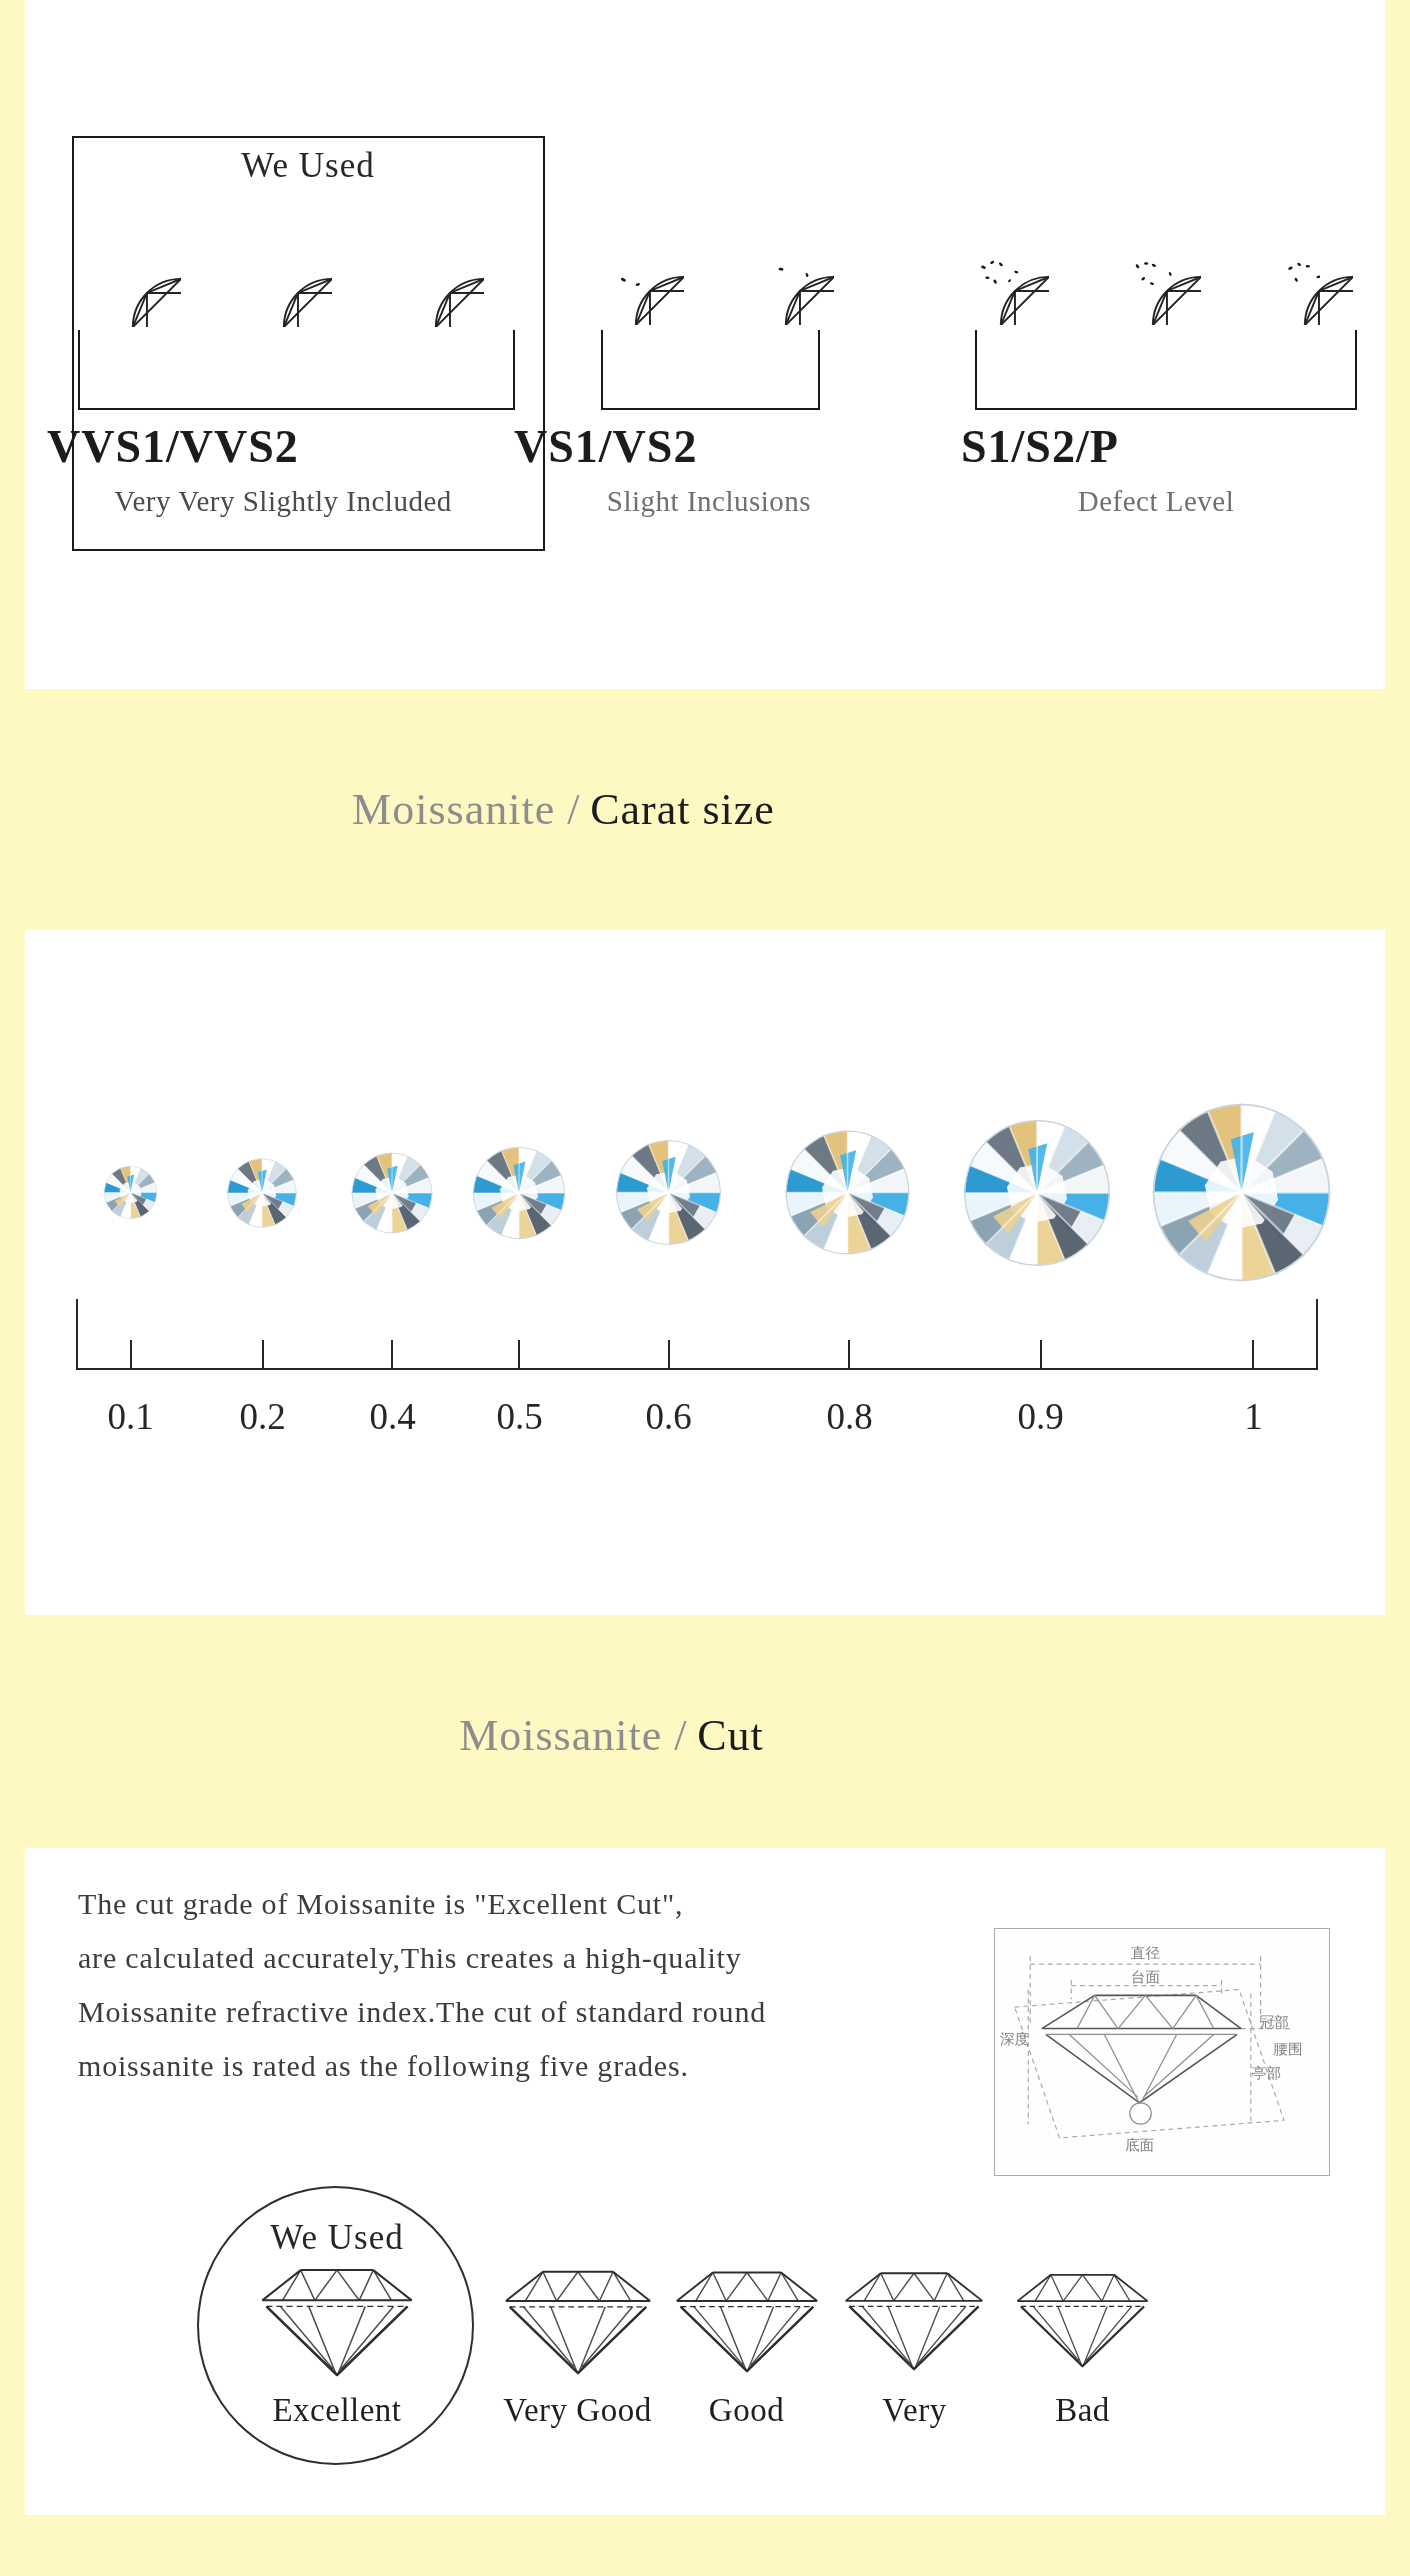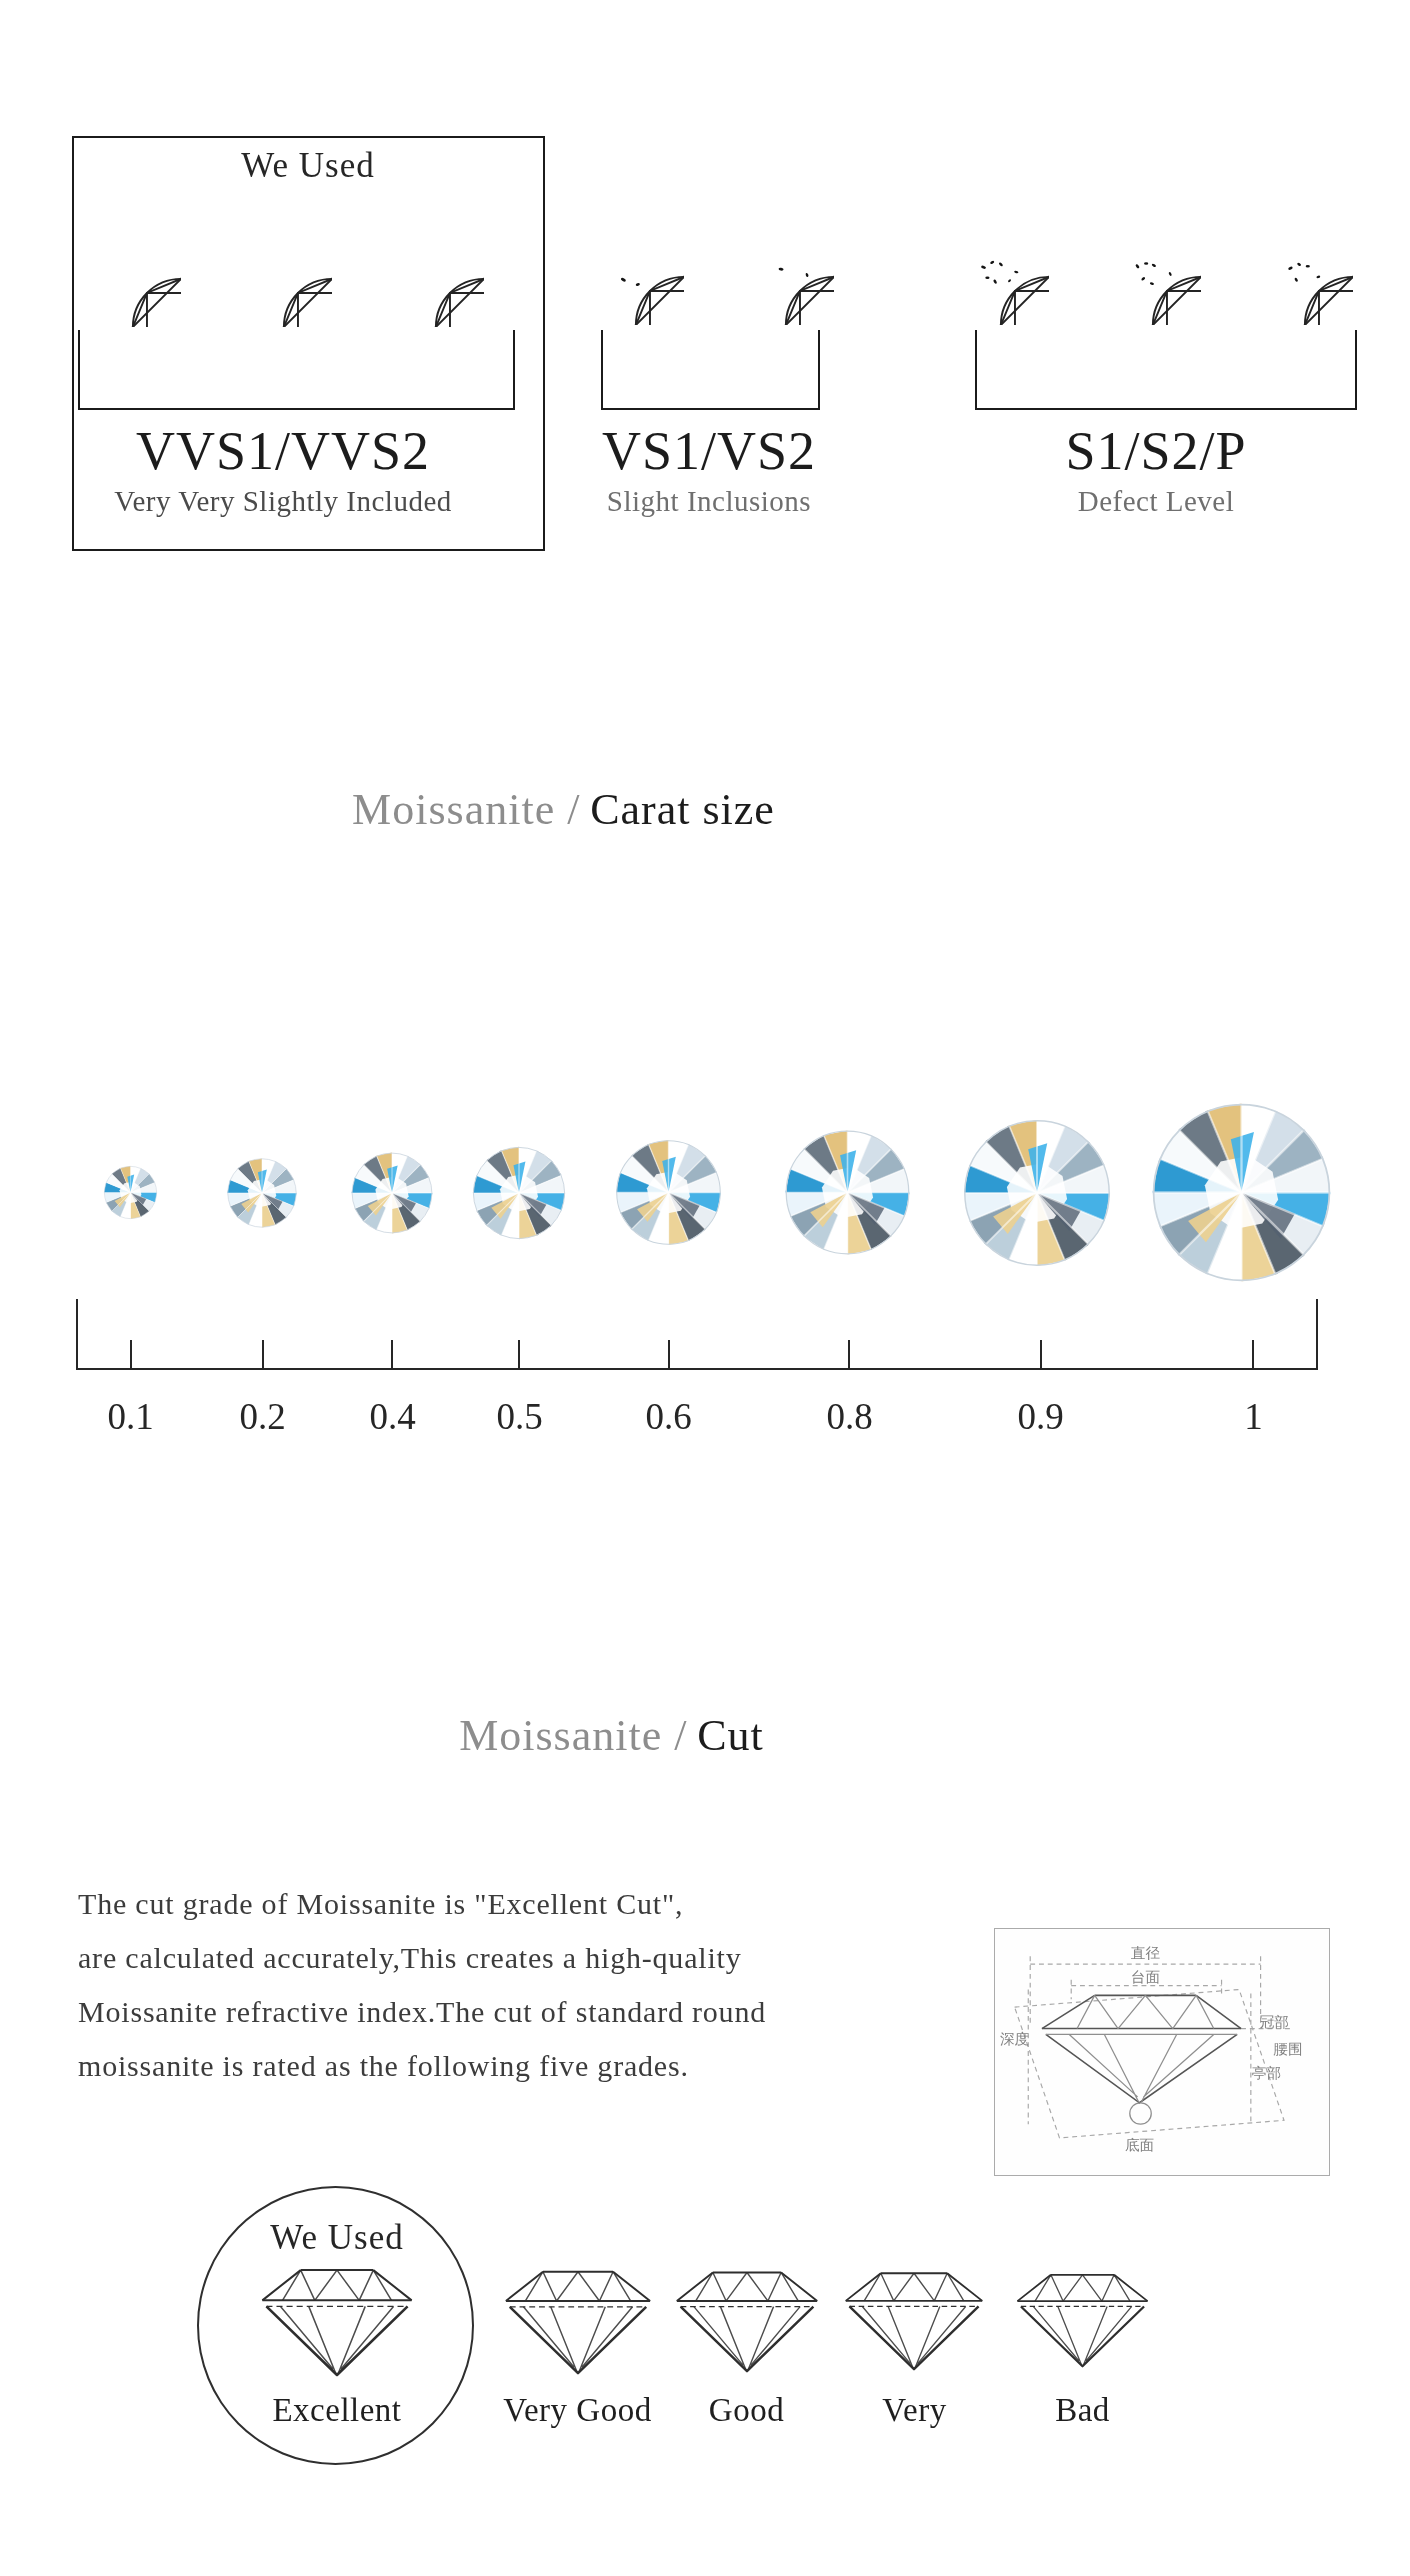--- a/index.html
+++ b/index.html
@@ -1,18 +1,18 @@
 <!DOCTYPE html>
 <html><head>
 <meta charset="utf-8">
 <style>
   html,body{margin:0;padding:0;background:#d8d8d8;}
   .page{
     position:relative;width:1411px;height:2576px;margin:0 auto;
-    background:#ffffff;overflow:hidden;
+    background:#fef9c3;overflow:hidden;
     font-family:"Liberation Serif","DejaVu Serif",serif;color:#2b2b2b;
   }
   .panel{position:absolute;left:25px;width:1360px;background:#ffffff;}
   #panel-clarity{top:0;height:689px;}
   #panel-carat{top:930px;height:685px;}
   #panel-cut{top:1848px;height:667px;}
 
   .abs{position:absolute;}
   .center{text-align:center;}
 
@@ -27,21 +27,21 @@
   
   #we-used-box{left:47px;top:136px;width:469px;height:411px;border:2px solid #1b1b1b;}
   .we-used-label{font-size:35px;color:#262626;letter-spacing:1px;}
   #we-used-label-1{left:47px;width:472px;top:146px;}
   .stone{position:absolute;}
   .bracket{position:absolute;height:78px;border-left:2px solid #1b1b1b;
     border-right:2px solid #1b1b1b;border-bottom:2px solid #1b1b1b;}
   #bracket-vvs{left:78px;top:330px;width:433px;}
   #bracket-vs{left:601px;top:330px;width:215px;}
   #bracket-s{left:975px;top:330px;width:378px;}
-  .grade-label{position:absolute;text-align:center;font-size:54px;color:#1c1c1c;letter-spacing:1px;}
+  .grade-label{position:absolute;font-size:46px;color:#1c1c1c;letter-spacing:1px;font-weight:bold;}
   .desc-label{position:absolute;text-align:center;font-size:29px;letter-spacing:0.5px;}
   #grade-vvs{left:47px;width:472px;top:420px;}
   #desc-vvs{left:47px;width:472px;top:485px;color:#4b4b4b;}
   #grade-vs{left:514px;width:390px;top:420px;}
   #desc-vs{left:514px;width:390px;top:485px;color:#6f6f6f;}
   #grade-s{left:961px;width:390px;top:420px;}
   #desc-s{left:961px;width:390px;top:485px;color:#6f6f6f;}
 
   
   .gem-photo{position:absolute;}

